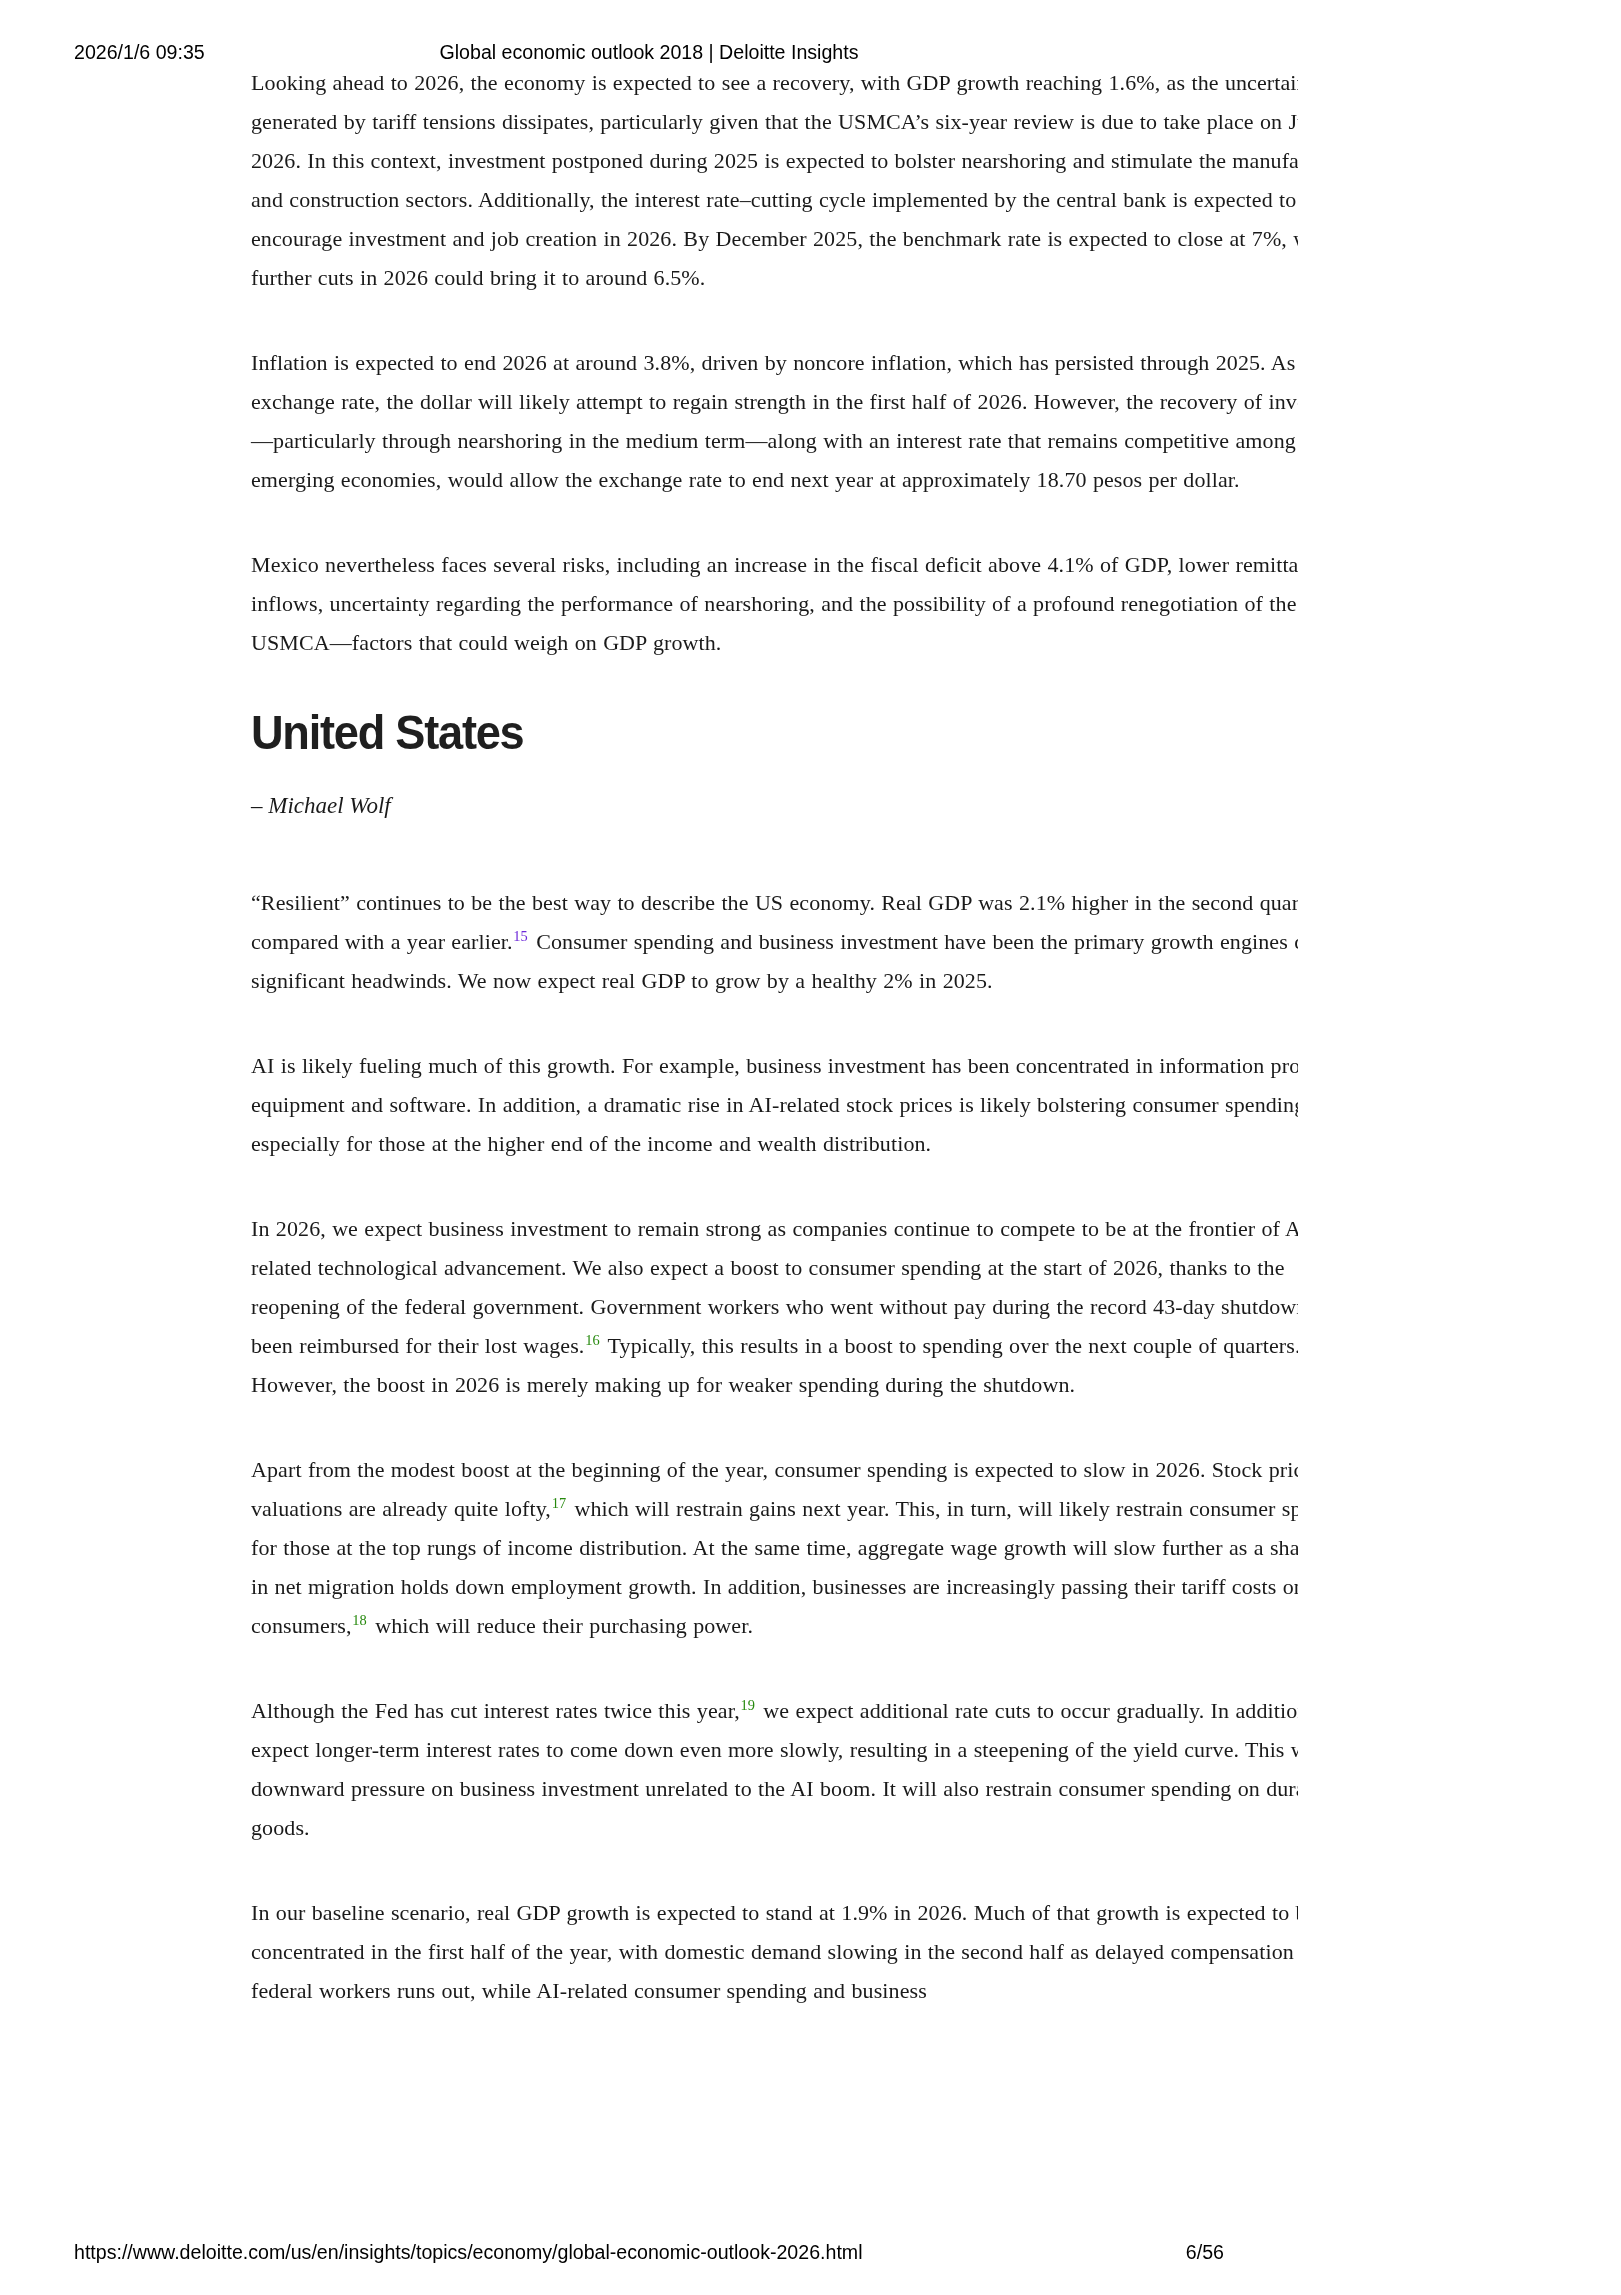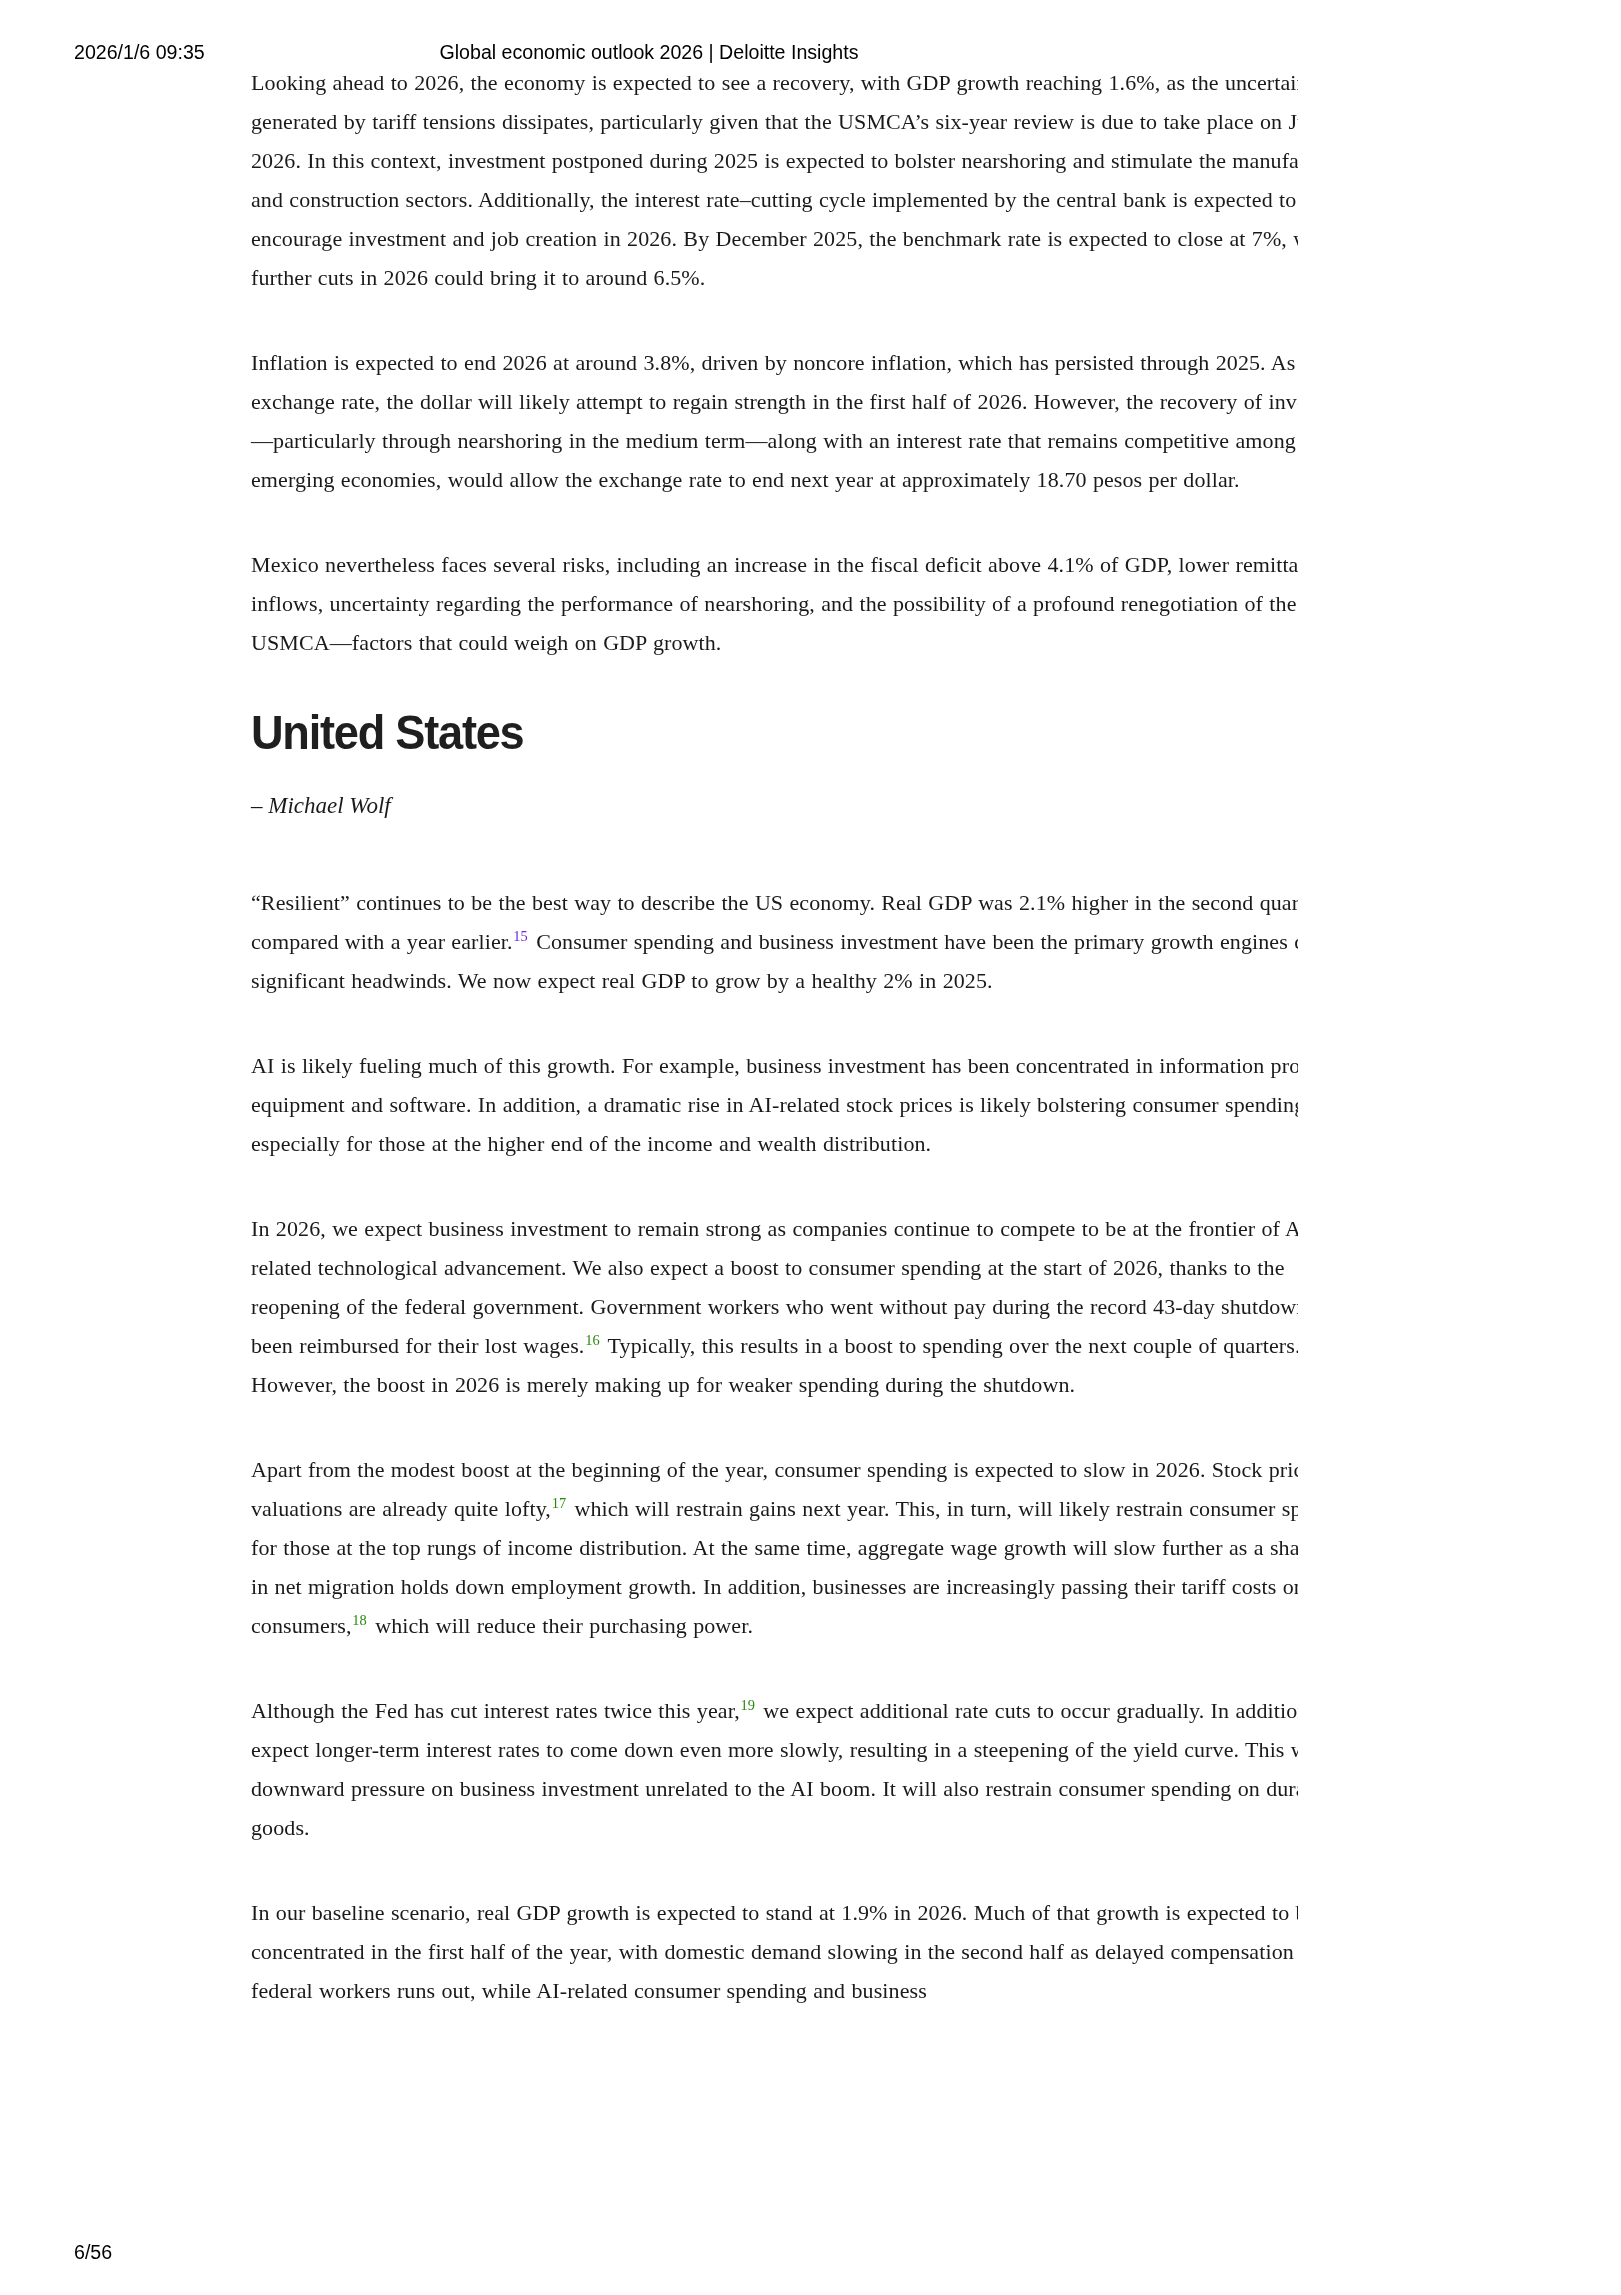--- a/index.html
+++ b/index.html
@@ -91,35 +91,36 @@
   .pf-url { white-space: nowrap; }
   .pf-page { white-space: nowrap; }
 </style>
 </head>
 <body>
 
 <div class="page">
 
   <header class="print-header">
     <span class="ph-date">2026/1/6 09:35</span>
-    <span class="ph-title">Global economic outlook 2026 | Deloitte Insights</span>
+    <span class="ph-title">Global economic outlook 2018 | Deloitte Insights</span>
   </header>
 
   <main class="content" id="article">
       <p class="para">Looking ahead to 2026, the economy is expected to see a recovery, with GDP growth reaching 1.6%, as the uncertainty generated by tariff tensions dissipates, particularly given that the USMCA’s six-year review is due to take place on July 1, 2026. In this context, investment postponed during 2025 is expected to bolster nearshoring and stimulate the manufacturing and construction sectors. Additionally, the interest rate–cutting cycle implemented by the central bank is expected to encourage investment and job creation in 2026. By December 2025, the benchmark rate is expected to close at 7%, while further cuts in 2026 could bring it to around 6.5%.</p>
       <p class="para">Inflation is expected to end 2026 at around 3.8%, driven by noncore inflation, which has persisted through 2025. As for the exchange rate, the dollar will likely attempt to regain strength in the first half of 2026. However, the recovery of investment—particularly through nearshoring in the medium term—along with an interest rate that remains competitive among emerging economies, would allow the exchange rate to end next year at approximately 18.70 pesos per dollar.</p>
       <p class="para">Mexico nevertheless faces several risks, including an increase in the fiscal deficit above 4.1% of GDP, lower remittance inflows, uncertainty regarding the performance of nearshoring, and the possibility of a profound renegotiation of the USMCA—factors that could weigh on GDP growth.</p>
       <h2 class="section-heading">United States</h2>
       <p class="byline">– Michael Wolf</p>
       <p class="para">“Resilient” continues to be the best way to describe the US economy. Real GDP was 2.1% higher in the second quarter compared with a year earlier.<sup class="fn" style="color: #6d28d9;">15</sup> Consumer spending and business investment have been the primary growth engines despite significant headwinds. We now expect real GDP to grow by a healthy 2% in 2025.</p>
       <p class="para">AI is likely fueling much of this growth. For example, business investment has been concentrated in information processing equipment and software. In addition, a dramatic rise in AI-related stock prices is likely bolstering consumer spending, especially for those at the higher end of the income and wealth distribution.</p>
       <p class="para">In 2026, we expect business investment to remain strong as companies continue to compete to be at the frontier of AI-related technological advancement. We also expect a boost to consumer spending at the start of 2026, thanks to the reopening of the federal government. Government workers who went without pay during the record 43-day shutdown have been reimbursed for their lost wages.<sup class="fn" style="color: rgb(38, 137, 13);">16</sup> Typically, this results in a boost to spending over the next couple of quarters. However, the boost in 2026 is merely making up for weaker spending during the shutdown.</p>
       <p class="para">Apart from the modest boost at the beginning of the year, consumer spending is expected to slow in 2026. Stock price valuations are already quite lofty,<sup class="fn" style="color: rgb(38, 137, 13);">17</sup> which will restrain gains next year. This, in turn, will likely restrain consumer spending for those at the top rungs of income distribution. At the same time, aggregate wage growth will slow further as a sharp drop in net migration holds down employment growth. In addition, businesses are increasingly passing their tariff costs on to consumers,<sup class="fn" style="color: rgb(38, 137, 13);">18</sup> which will reduce their purchasing power.</p>
       <p class="para">Although the Fed has cut interest rates twice this year,<sup class="fn" style="color: rgb(38, 137, 13);">19</sup> we expect additional rate cuts to occur gradually. In addition, we expect longer-term interest rates to come down even more slowly, resulting in a steepening of the yield curve. This will keep downward pressure on business investment unrelated to the AI boom. It will also restrain consumer spending on durable goods.</p>
       <p class="para">In our baseline scenario, real GDP growth is expected to stand at 1.9% in 2026. Much of that growth is expected to be concentrated in the first half of the year, with domestic demand slowing in the second half as delayed compensation for federal workers runs out, while AI-related consumer spending and business</p>
     </main>
 
   <footer class="print-footer">
+    <span class="pf-url">https://www.deloitte.com/us/en/insights/topics/economy/global-economic-outlook-2026.html</span>
     <span class="pf-page">6/56</span>
   </footer>
 
 </div>
 
 
 </body></html>

